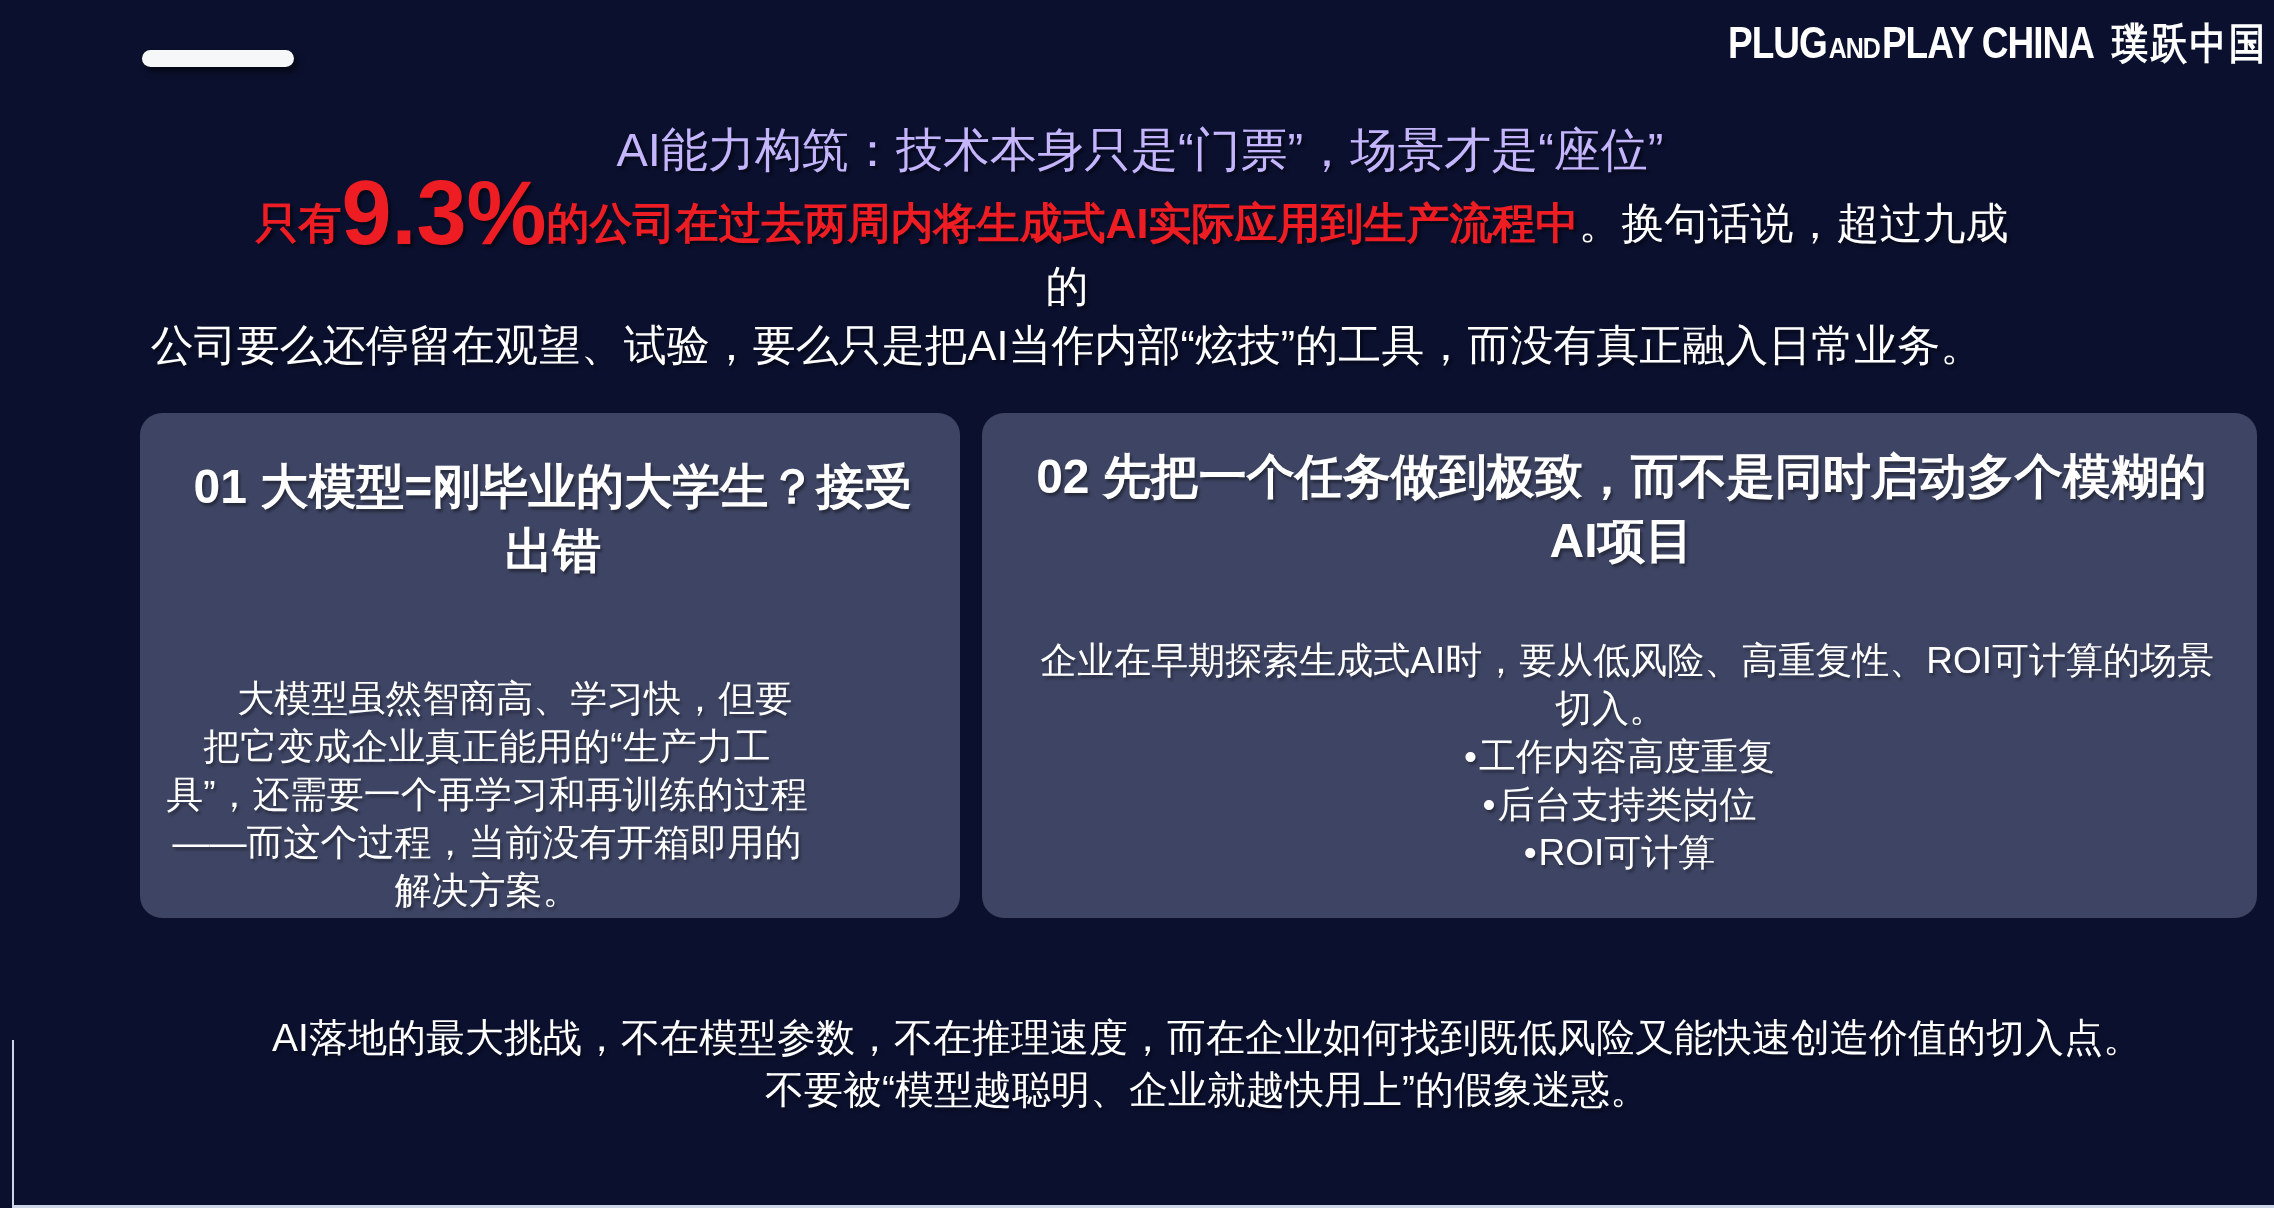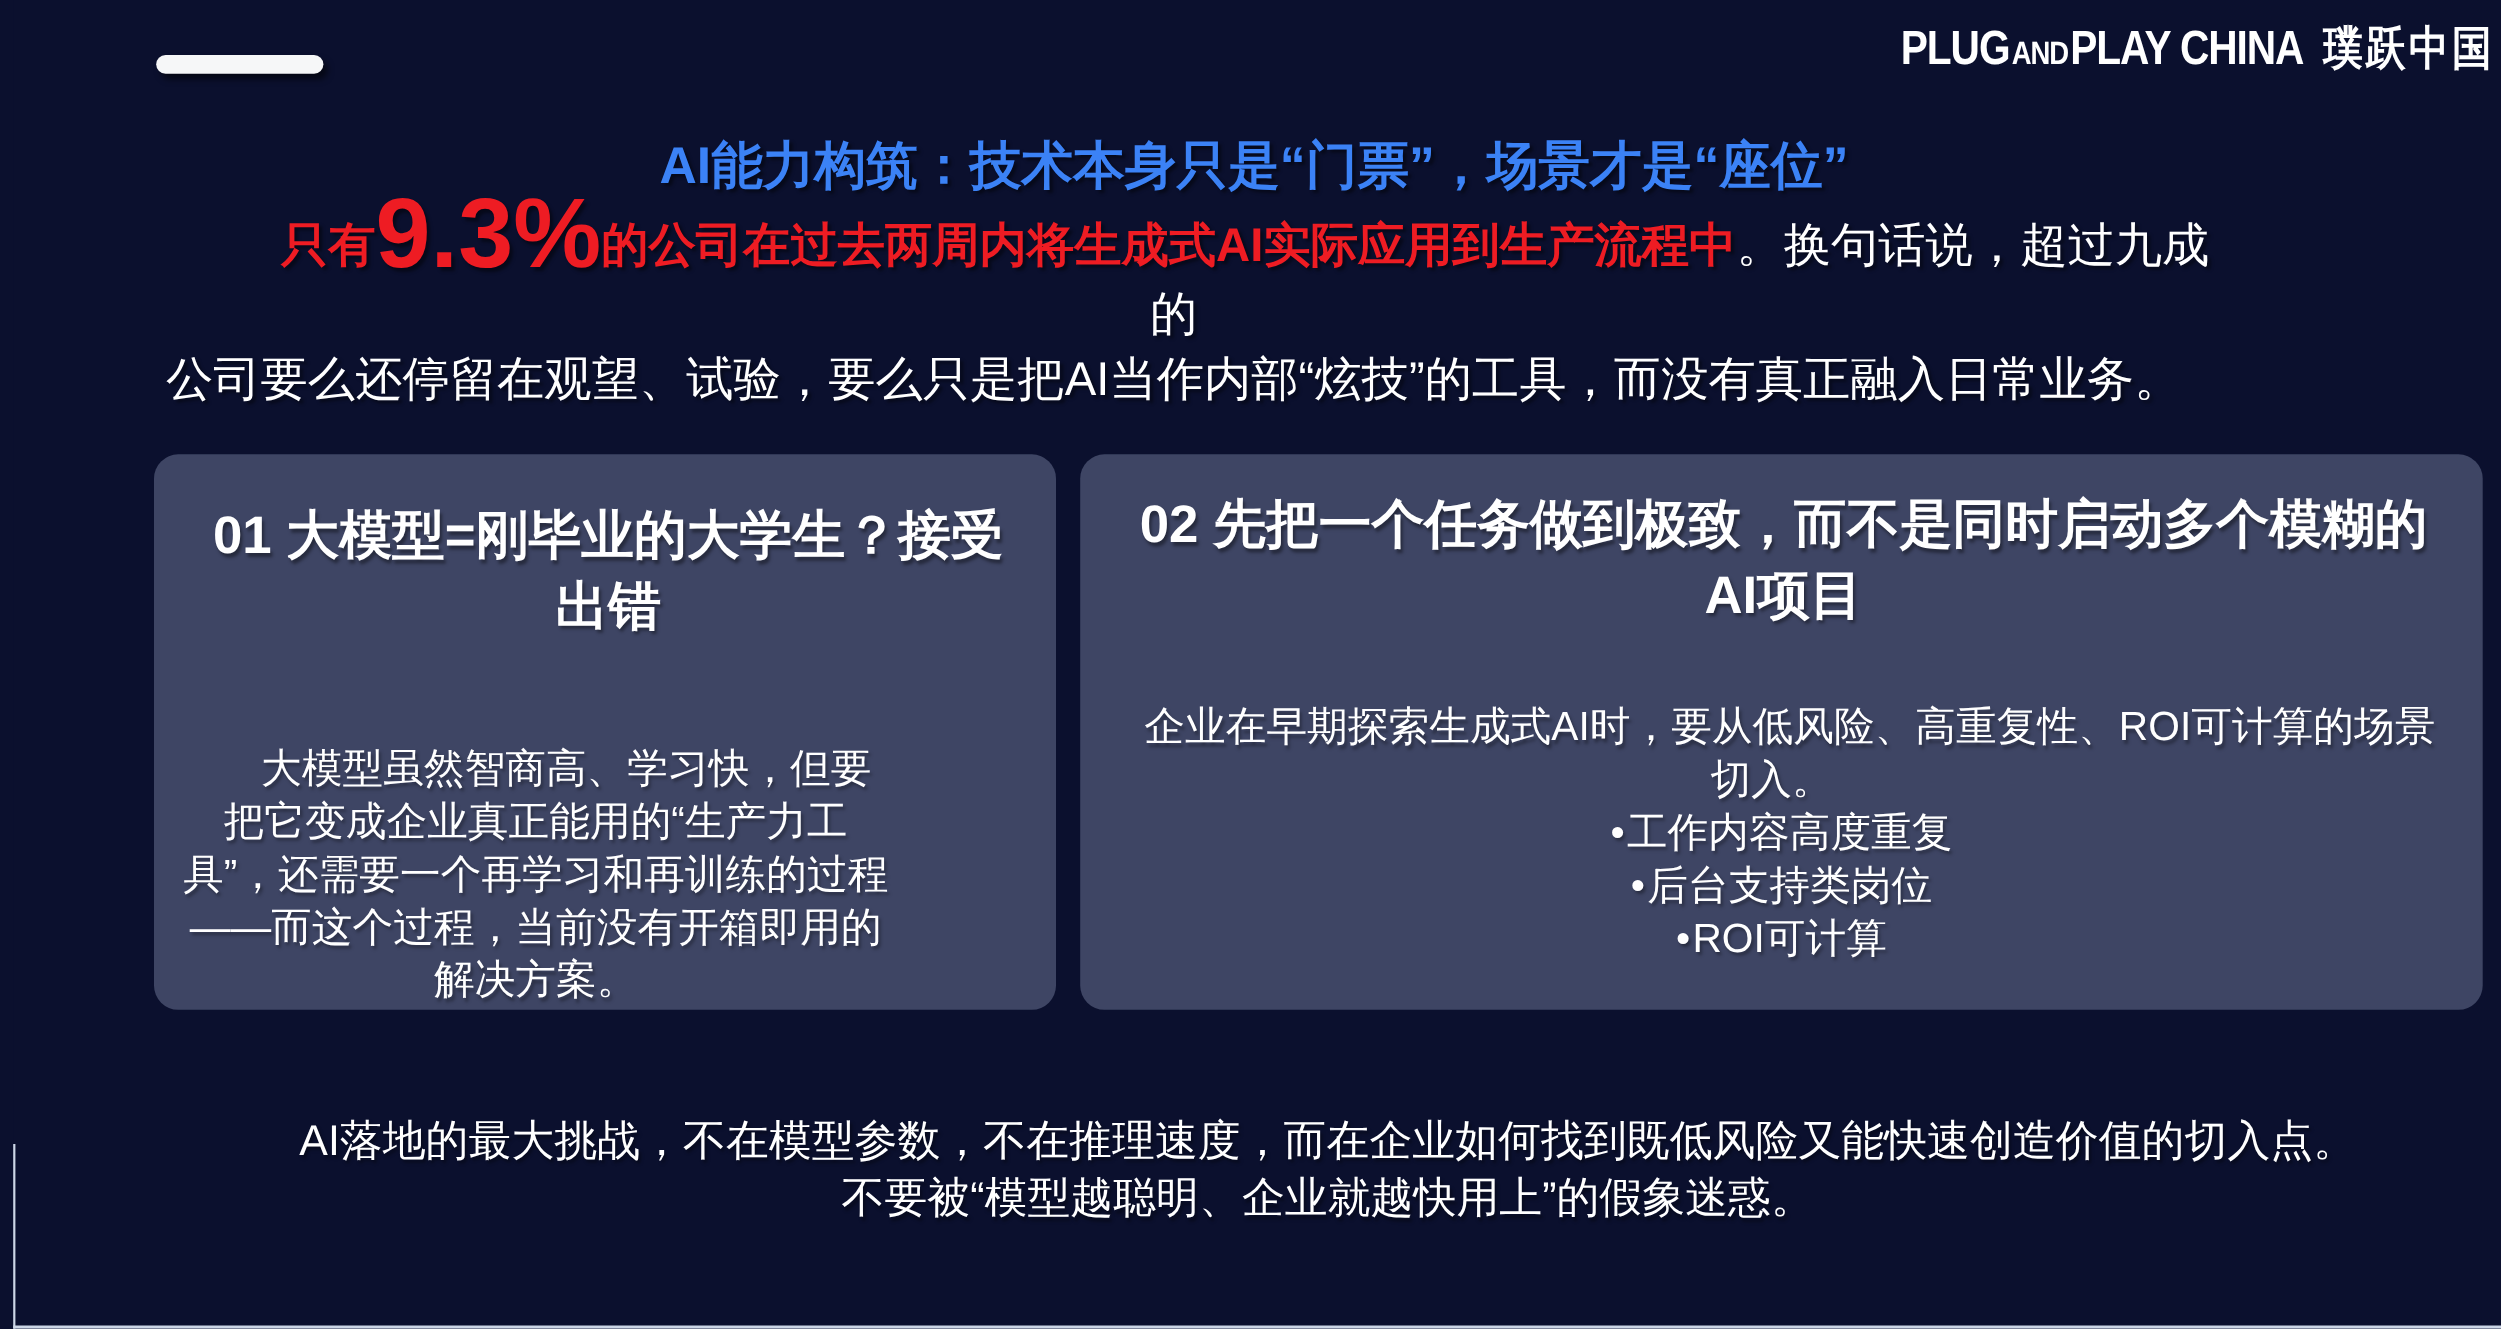--- a/index.html
+++ b/index.html
@@ -26,21 +26,21 @@
   .logo .small{font-size:25px;letter-spacing:-1px;}
   .logo .cn{font-size:36px;margin-left:16px;letter-spacing:3px;font-weight:700;}
   
   .accent-dash{
     position:absolute;left:130px;top:50px;width:152px;height:17px;
     background:#f6f7f8;border-radius:9px;
     box-shadow:4px 5px 6px rgba(0,0,0,0.55);
   }
   .page-title{
     position:absolute;left:128px;top:88px;width:2000px;
-    color:#3b82f6;font-size:47px;font-weight:700;
+    color:#c4b5fd;font-size:47px;font-weight:400;
     text-shadow:3px 3px 3px rgba(0,0,0,0.45);
   }
   
   .intro{
     position:absolute;left:105px;top:168px;width:1900px;
     color:#ffffff;font-size:43px;line-height:1.32;
     text-shadow:3px 3px 3px rgba(0,0,0,0.45);
   }
   .intro .line1{text-indent:130px;}
   .intro .red{color:#ee1c23;font-weight:700;}

